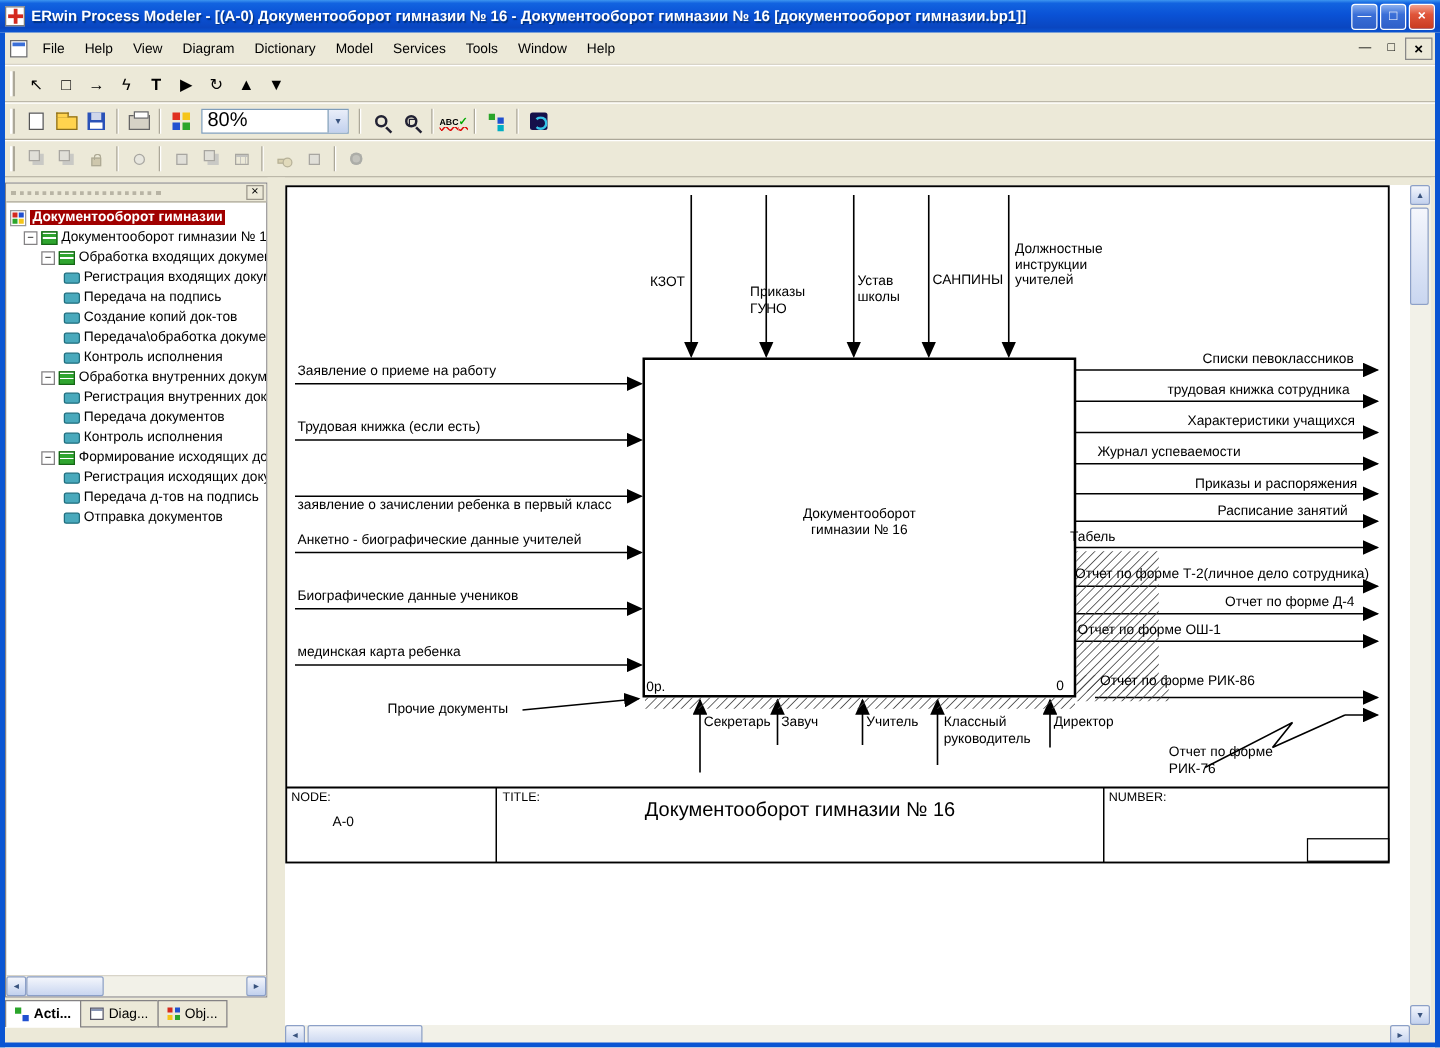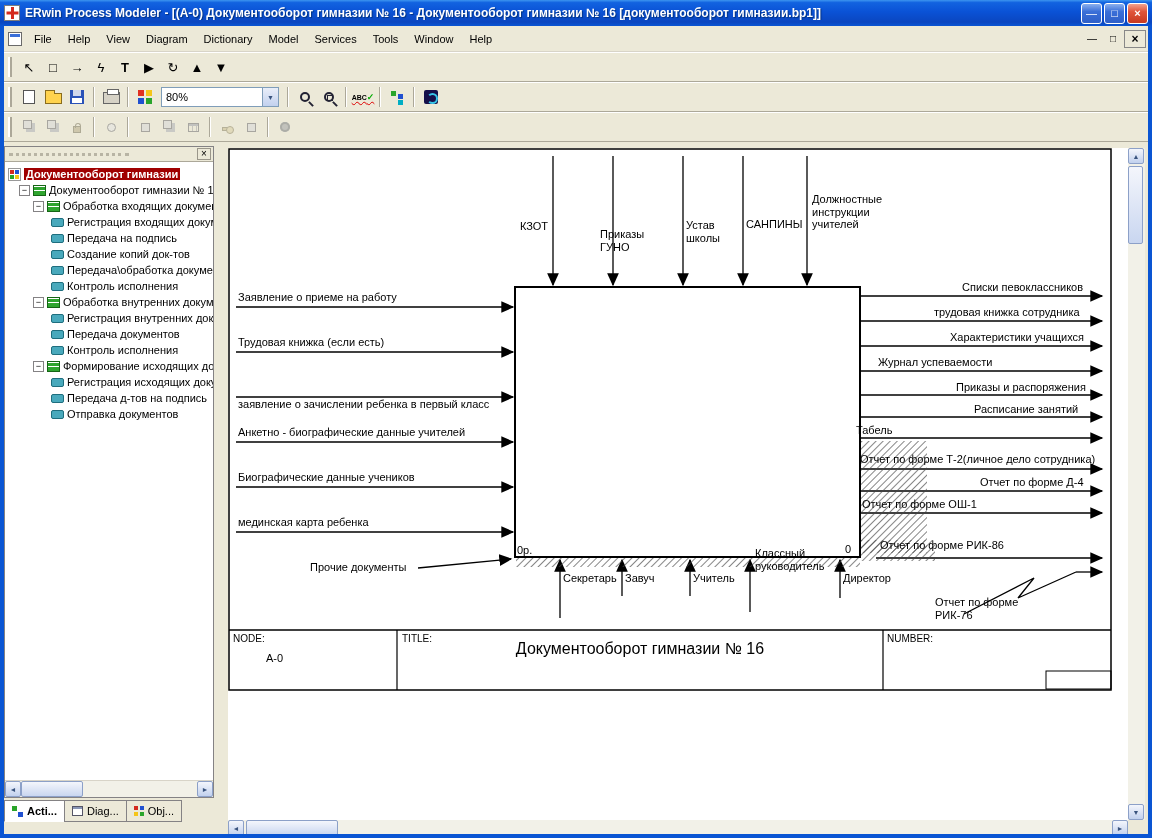--- a/index.html
+++ b/index.html
@@ -75,21 +75,21 @@
   .g-lock { width:8px; height:7px; background:#b9a23a; border:1px solid #6e6020; position:relative; margin-top:4px; }
   .g-lock::before { content:""; position:absolute; left:1px; top:-4px; width:4px; height:4px; border:1px solid #6e6020; border-bottom:none; border-radius:3px 3px 0 0; }
   .g-grid { width:11px; height:9px; border:1px solid #556; background:linear-gradient(#8895b5 0 2px, transparent 2px), repeating-linear-gradient(90deg, transparent 0 3px, #99a 3px 4px); }
   .g-circ { width:9px; height:9px; border:1px solid #556; border-radius:50%; background:#dfe3ee; }
   .g-key { width:10px; height:4px; background:#d8b62e; border:1px solid #85701a; position:relative; margin-top:4px; }
   .g-key::before { content:""; position:absolute; right:-3px; top:-2px; width:6px; height:6px; border:1px solid #85701a; border-radius:50%; background:#e8cb52; }
   .g-gear { width:10px; height:10px; border-radius:50%; background:#8a94a8; box-shadow:inset 0 0 0 2px #5a657c; }
 
   
   .combo { width:118px; height:20px; background:#fff; border:1px solid #7F9DB9; display:flex; align-items:center; margin:0 4px; }
-  .combo-text { flex:1; padding-left:4px; font-size:11px; }
+  .combo-text { flex:1; padding-left:4px; font-size:16px; }
   .combo-btn { width:16px; height:18px; background:linear-gradient(180deg,#E9EEF9,#C2D1EE); border-left:1px solid #7F9DB9; display:flex; align-items:center; justify-content:center; font-size:7px; color:#39537E; }
 
   
   .panel { position:absolute; left:4px; top:146px; width:210px; height:652px; background:#fff; border:1px solid #848284; }
   .panel-head { height:15px; background:#ECE9D8; border-bottom:1px solid #ACA899; position:relative; }
   .panel-head::before { content:""; position:absolute; left:4px; top:6px; width:120px; border-top:3px dotted #b8b4a4; }
   .panel-close { position:absolute; right:2px; top:1px; width:14px; height:12px; border:1px solid #9a968a; background:#ECE9D8; display:flex; align-items:center; justify-content:center; font-size:10px; line-height:1; }
   .tree { position:absolute; left:0; top:16px; right:0; bottom:18px; overflow:hidden; padding-top:3px; }
   .trow { height:16px; display:flex; align-items:center; gap:3px; white-space:nowrap; overflow:hidden; }
   .trow .tlabel { overflow:hidden; text-overflow:clip; }
@@ -471,20 +471,22 @@
       <line x1="612" y1="450" x2="612" y2="412" marker-end="url(#ah)"></line>
     </g>
 
     <g>
       <rect x="288" y="410" width="344" height="9" fill="url(#hatch)"></rect>
       <rect x="633" y="293" width="66" height="112" fill="url(#hatch)"></rect>
       <rect x="633" y="392" width="74" height="21" fill="url(#hatch)"></rect>
     </g>
   </svg>
 
+  <div class="dlbl c" style="left:287px; top:257px; width:345px;">Документооборот
+гимназии № 16</div>
   <div class="dlbl" style="left:289px; top:396px;">0р.</div>
   <div class="dlbl" style="left:617px; top:395px;">0</div>
 
   <div class="dlbl r" style="left:272px; top:72px; width:48px;">КЗОТ</div>
   <div class="dlbl" style="left:372px; top:80px;">Приказы
 ГУНО</div>
   <div class="dlbl" style="left:458px; top:71px;">Устав
 школы</div>
   <div class="dlbl" style="left:518px; top:70px;">САНПИНЫ</div>
   <div class="dlbl" style="left:584px; top:45px;">Должностные
@@ -509,21 +511,21 @@
   <div class="dlbl" style="left:632px; top:305px;">Отчет по форме Т-2(личное дело сотрудника)</div>
   <div class="dlbl" style="left:752px; top:328px;">Отчет по форме Д-4</div>
   <div class="dlbl" style="left:634px; top:350px;">Отчет по форме ОШ-1</div>
   <div class="dlbl" style="left:652px; top:391px;">Отчет по форме РИК-86</div>
   <div class="dlbl" style="left:707px; top:448px;">Отчет по форме
 РИК-76</div>
 
   <div class="dlbl" style="left:335px; top:424px;">Секретарь</div>
   <div class="dlbl" style="left:397px; top:424px;">Завуч</div>
   <div class="dlbl" style="left:465px; top:424px;">Учитель</div>
-  <div class="dlbl" style="left:527px; top:399px;">Классный
+  <div class="dlbl" style="left:527px; top:424px;">Классный
 руководитель</div>
   <div class="dlbl" style="left:615px; top:424px;">Директор</div>
 
   <div class="kit-label" style="left:5px; top:485px;">NODE:</div>
   <div class="kit-node" style="left:38px; top:504px;">A-0</div>
   <div class="kit-label" style="left:174px; top:485px;">TITLE:</div>
   <div class="kit-title" style="left:169px; top:492px; width:486px;">Документооборот гимназии № 16</div>
   <div class="kit-label" style="left:659px; top:485px;">NUMBER:</div>
 </div>
 

